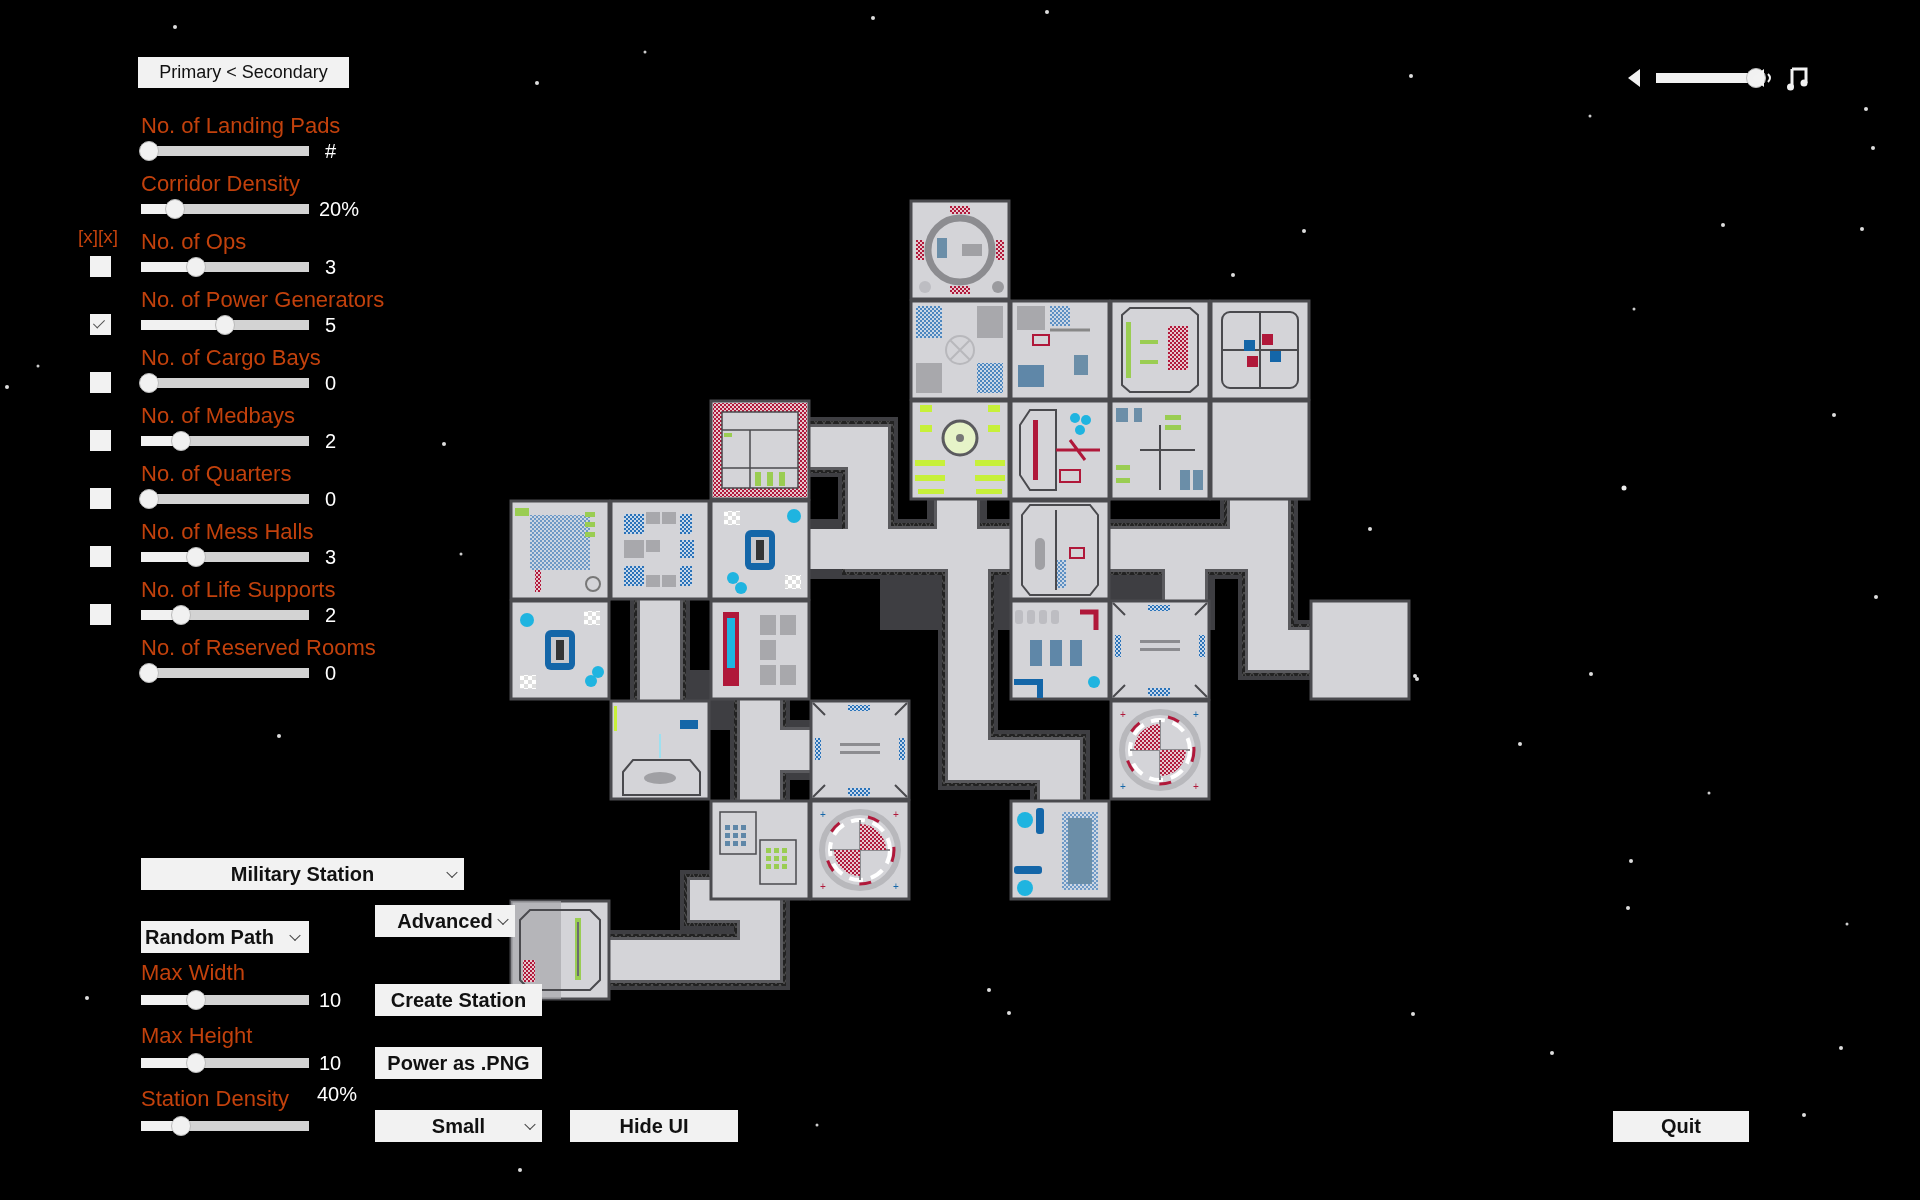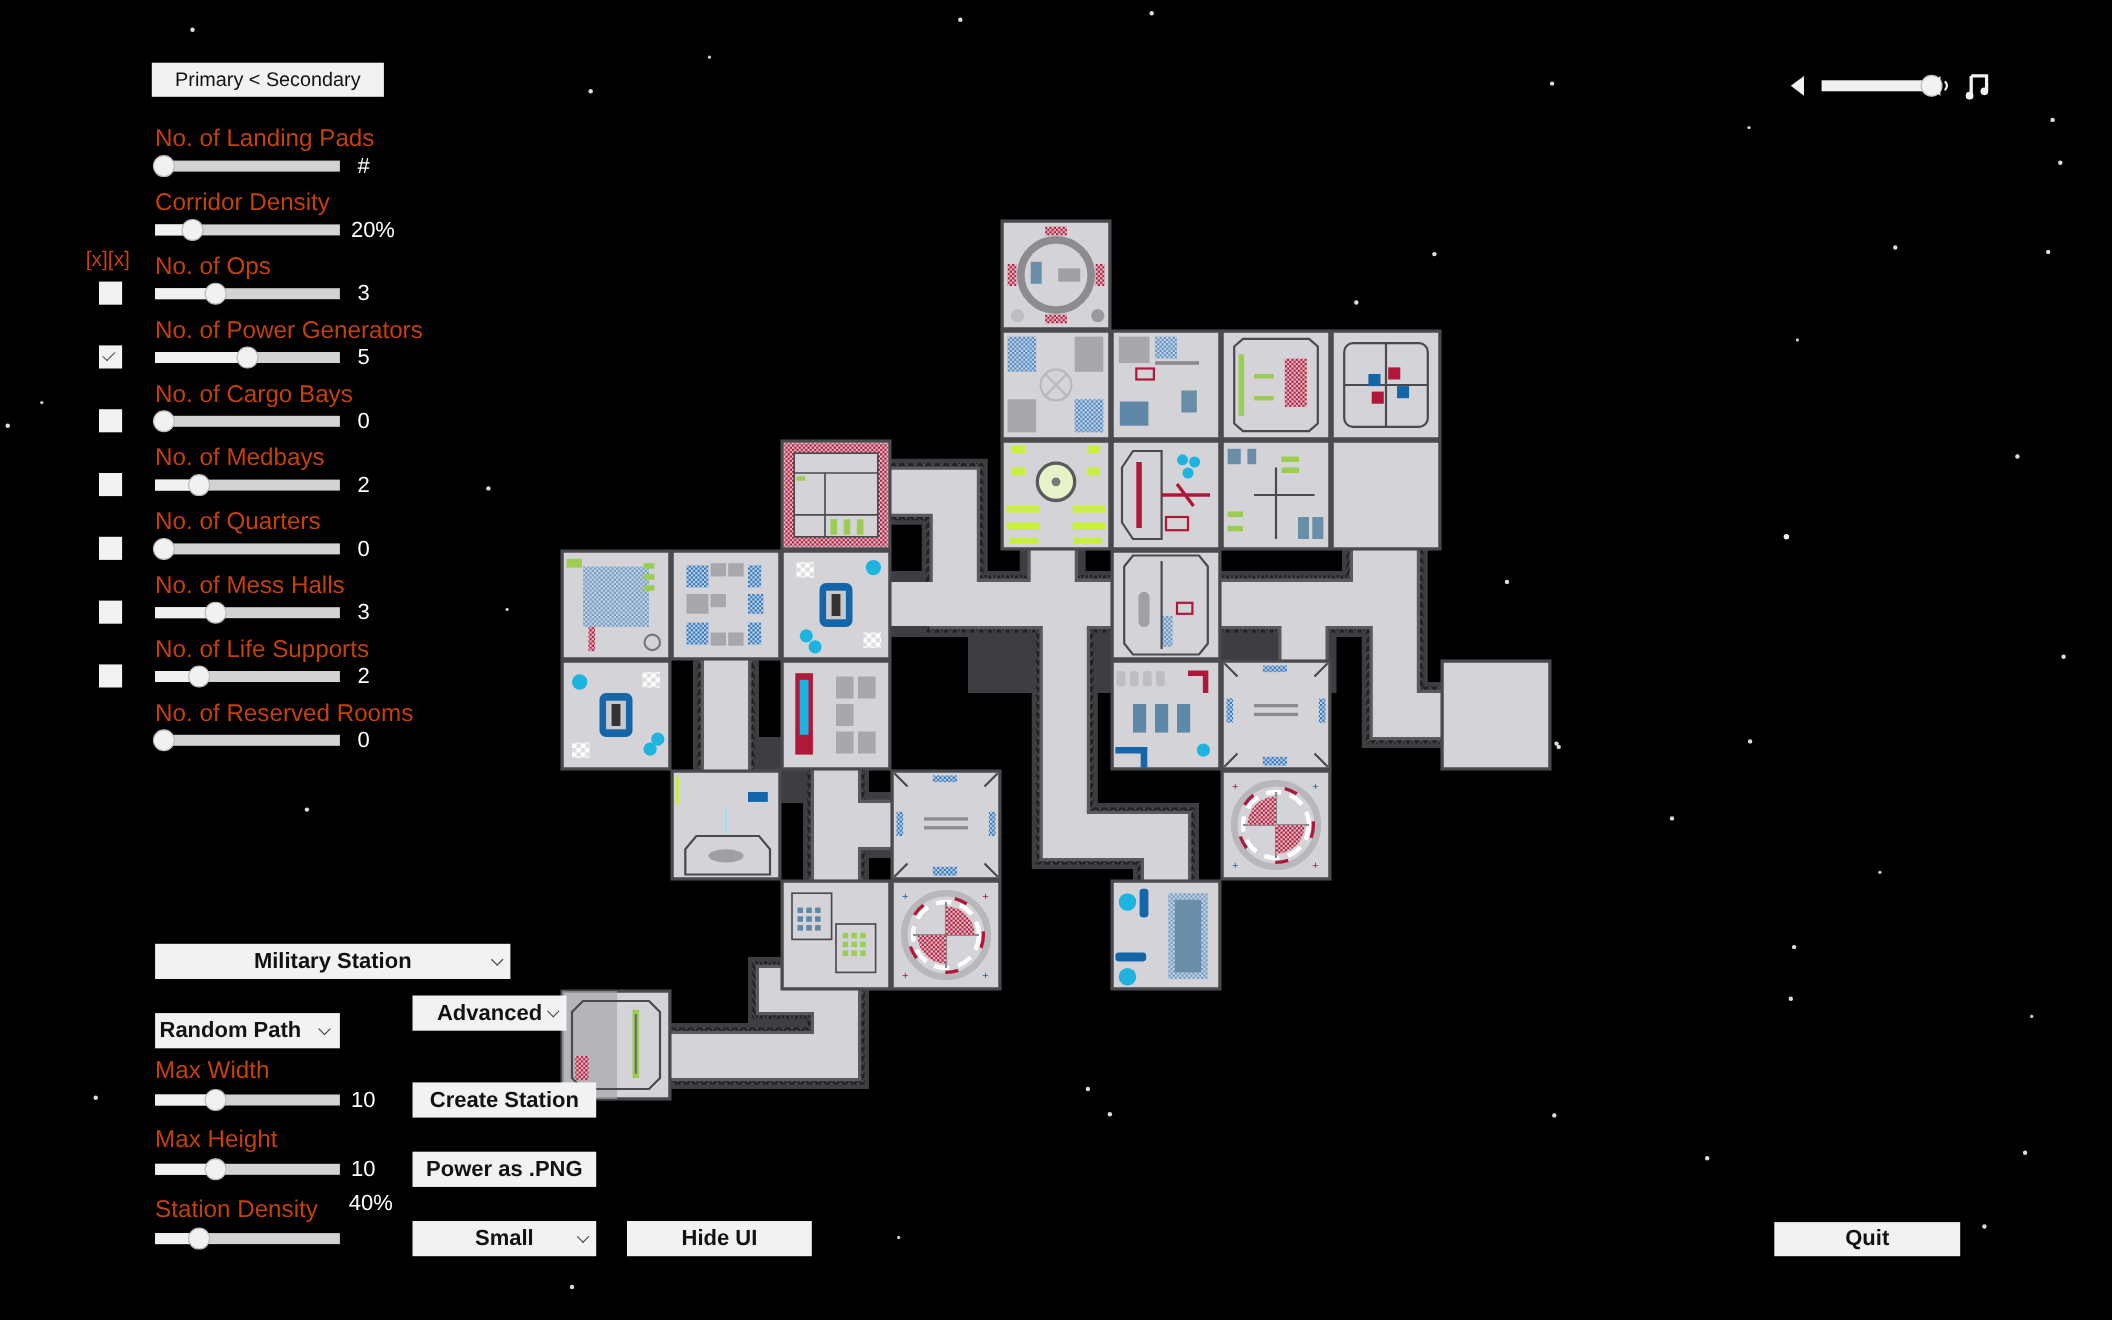--- a/index.html
+++ b/index.html
@@ -585,21 +585,21 @@
 
 <div class="btn" style="left:375px; top:1047px; width:167px; height:32px; font-weight:bold;">Power as .PNG</div>
 
 <div class="btn" style="left:375px; top:1110px; width:167px; height:32px; font-weight:bold;">
   <span>Small</span>
   <span class="chev"></span>
 </div>
 
 <div class="btn" style="left:570px; top:1110px; width:168px; height:32px; font-weight:bold;">Hide UI</div>
 
-<div class="btn" style="left:1613px; top:1111px; width:169px; height:31px; font-weight:bold;">Quit</div>
+<div class="btn" style="left:1613px; top:1111px; width:136px; height:31px; font-weight:bold;">Quit</div>
 
 <div class="abs" style="left:1620px; top:62px; width:200px; height:32px;">
   <svg class="abs" style="left:6px; top:4px;" width="18" height="24" viewBox="0 0 18 24">
     <path d="M2 12 L14 3 V21 Z" fill="#f2f2f2"></path>
   </svg>
   <div class="slider" style="left:36px; top:11px; width:104px; background:#f1f1f1;">
     <div class="thumb" style="left:96%;"></div>
   </div>
   <svg class="abs" style="left:130px; top:4px;" width="26" height="24" viewBox="0 0 26 24">
     <path d="M2 12 L14 3 V21 Z" fill="#f2f2f2"></path>

